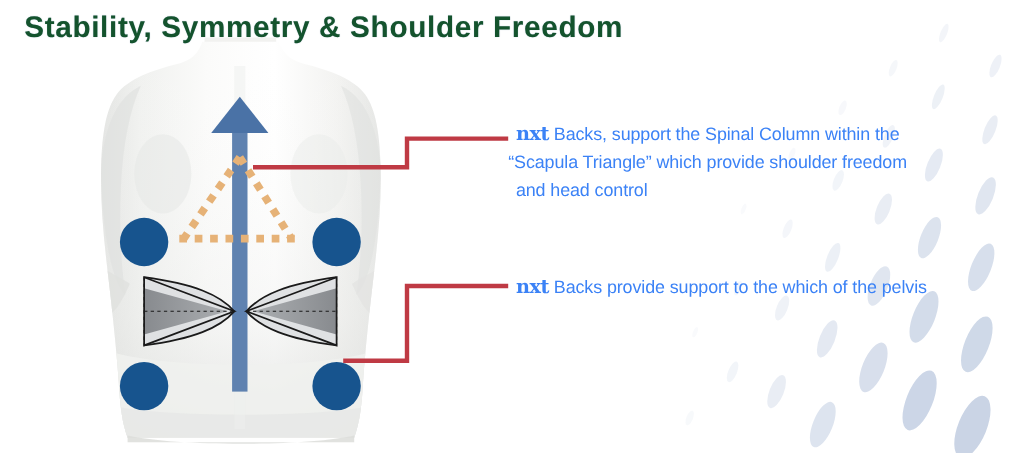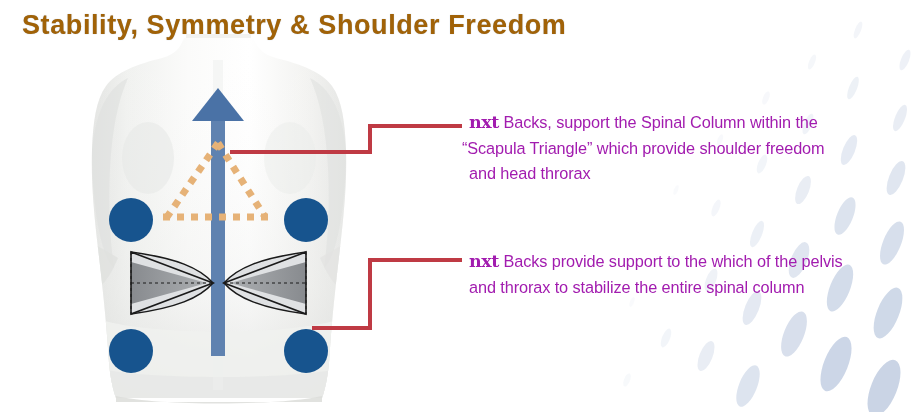--- a/index.html
+++ b/index.html
@@ -26,38 +26,38 @@
 
   
   #title {
     position: absolute;
     left: 22px;
     top: 10px;
     font-family: "Liberation Sans", sans-serif;
     font-size: 27px;
     font-weight: bold;
     letter-spacing: 0.6px;
-    color: #a16207;
+    color: #14532d;
     white-space: nowrap;
     text-shadow: 0 0 1px rgba(20,71,125,0.35);
   }
 
   
   #figure-layer {
     position: absolute;
     left: 0;
     top: 0;
     width: 923px;
     height: 412px;
   }
 
   
   .callout {
     position: absolute;
-    color: #a21caf;
+    color: #3b82f6;
     font-family: "Liberation Sans", sans-serif;
     font-size: 16.3px;
     line-height: 25.5px;
     letter-spacing: -0.1px;
   }
   .callout .nxt {
     font-family: "DejaVu Serif", serif;
     font-weight: bold;
     font-size: 17.5px;
     letter-spacing: -0.4px;
@@ -251,21 +251,20 @@
 
     <g stroke="#bf3a44" stroke-width="4" fill="none" stroke-linecap="butt">
       <path d="M230,152 H370 V126 H462"></path>
       <path d="M312,328 H370 V260 H462"></path>
     </g>
   </svg>
 
   <div class="callout" id="callout-1">
     <span class="line"><span class="nxt">nxt</span> <span>Backs, support the Spinal Column within the</span></span>
     <span class="line indent">“Scapula Triangle” which provide shoulder freedom</span>
-    <span class="line">and head throrax</span>
+    <span class="line">and head control</span>
   </div>
 
   <div class="callout" id="callout-2">
     <span class="line"><span class="nxt">nxt</span> <span>Backs provide support to the which of the pelvis</span></span>
-    <span class="line">and throrax to stabilize the entire spinal column</span>
   </div>
 
 </div>
 
 </body></html>

